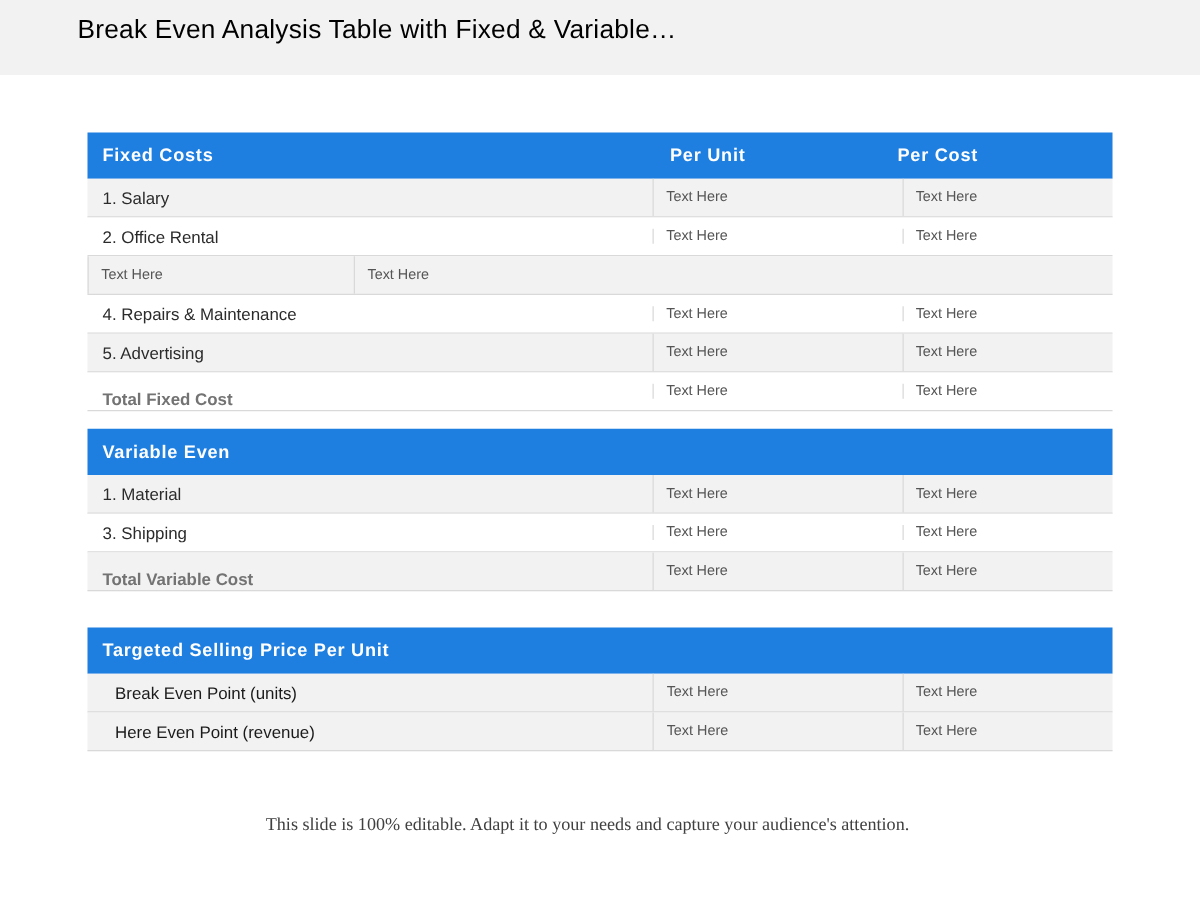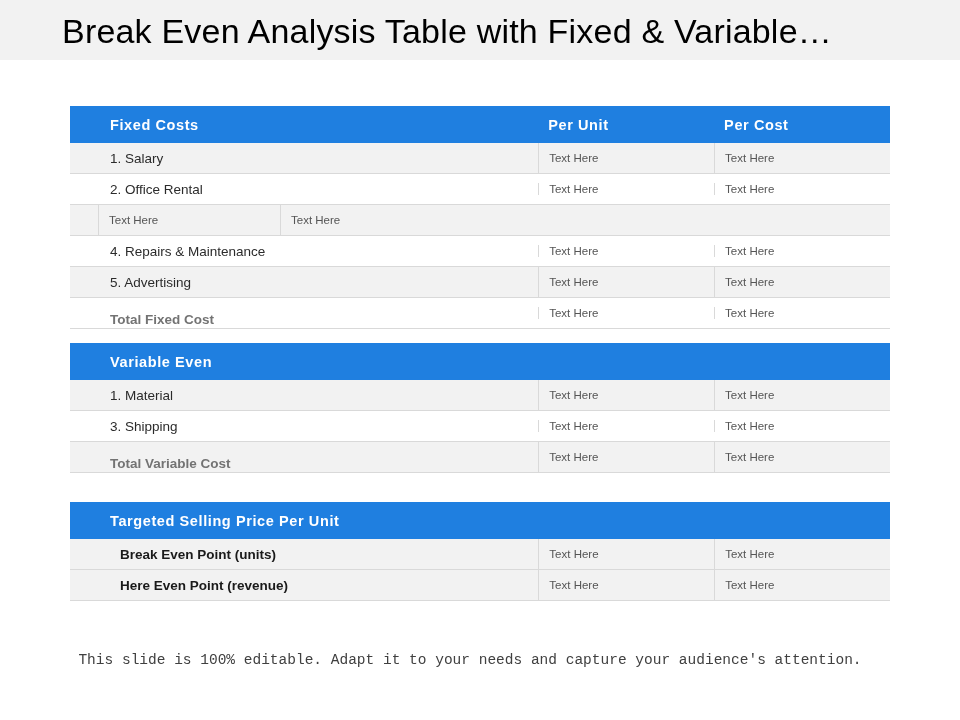--- a/index.html
+++ b/index.html
@@ -25,58 +25,58 @@
     top: 0;
     width: 960px;
     height: 60px;
     background: #f2f2f2;
   }
   .slide-title {
     position: absolute;
     left: 62px;
     top: 12px;
     width: 860px;
-    font-size: 34px;
+    font-size: 21px;
     font-weight: normal;
     color: #000000;
     letter-spacing: 0.2px;
     white-space: nowrap;
     overflow: hidden;
   }
   .table-block {
     position: absolute;
     left: 70px;
     width: 820px;
   }
   #fixed-block { top: 106px; }
   #variable-block { top: 343px; }
   #target-block { top: 502px; }
 
   .row {
     display: flex;
     width: 820px;
     box-sizing: border-box;
-    padding-left: 28px;
   }
   .hdr-row {
     height: 37px;
     background: #1f7fe0;
     color: #ffffff;
   }
   .hdr-row .cell {
     display: flex;
     align-items: center;
     font-size: 14.5px;
     font-weight: bold;
     letter-spacing: 0.6px;
     color: #ffffff;
   }
   .data-row {
     height: 31px;
     border-bottom: 1px solid #d9d9d9;
+    gap: 31px;
   }
   .data-row.shade-light { background: #f2f2f2; }
   .data-row.shade-white { background: #ffffff; align-items: center; }
 
   .cell {
     box-sizing: border-box;
     display: flex;
     align-items: center;
     overflow: hidden;
   }
@@ -104,32 +104,32 @@
   .hdr-row .col-unit,
   .hdr-row .col-month { border-left: none; font-size: 14.5px; padding-left: 10px; }
 
   .bold-label {
     font-weight: bold;
     color: #737373;
     margin-top: 13px;
   }
   .indent-label {
     padding-left: 22px;
-    font-weight: bold;
+    font-weight: normal;
     color: #1a1a1a;
     font-size: 13.5px;
   }
   .hdr-indent { padding-left: 14px; }
   .footer-note {
     position: absolute;
     left: 0;
     top: 652px;
     width: 940px;
     text-align: center;
-    font-family: Liberation Mono, monospace;
+    font-family: Liberation Serif, serif;
     font-size: 14.5px;
     color: #404040;
   }
 </style>
 </head>
 <body>
 
 <div class="slide">
 
   <div class="title-band"></div>

